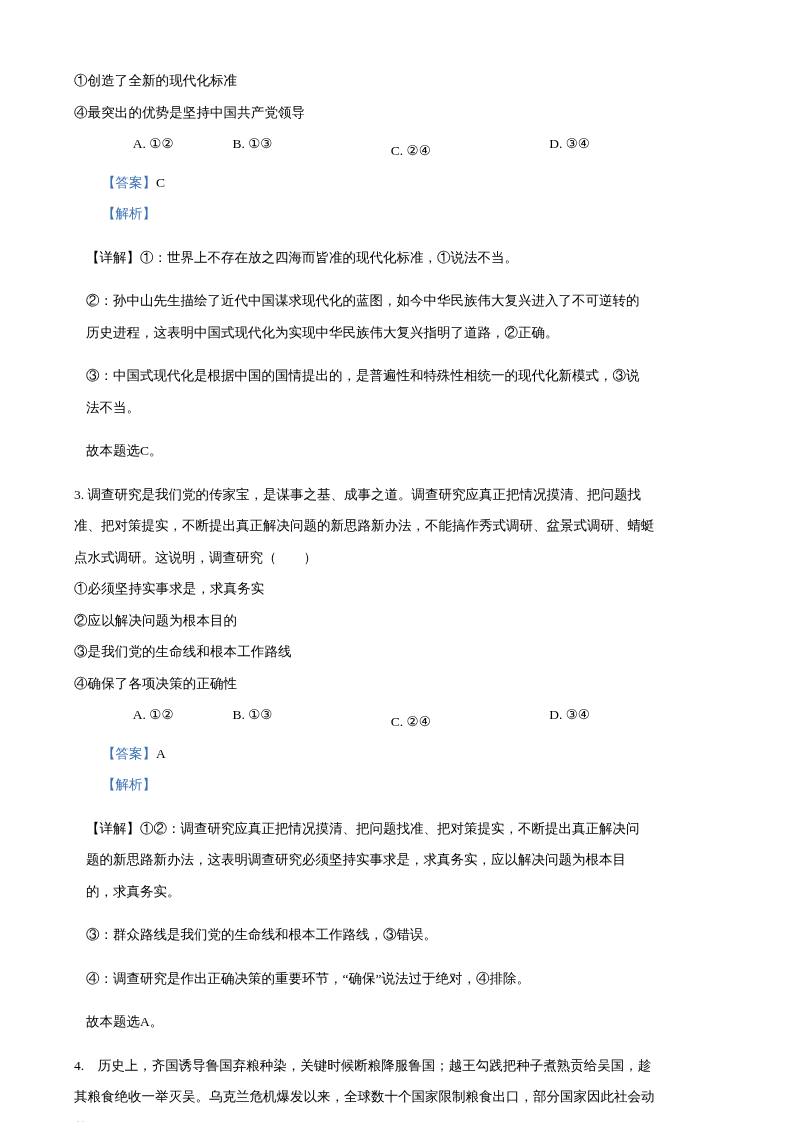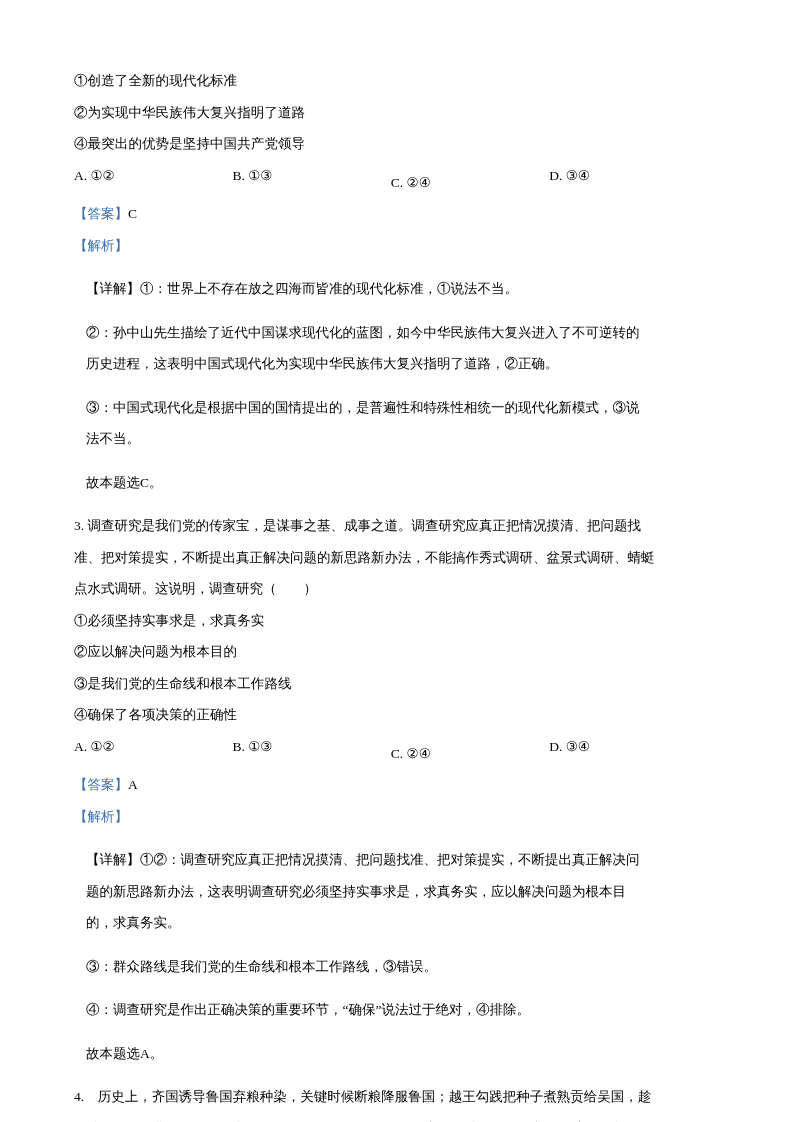--- a/index.html
+++ b/index.html
@@ -31,31 +31,32 @@
     letter-spacing: 0.1px;
   }
   .opts {
     display: flex;
     font-size: 13.5px;
     line-height: 31.5px;
   }
   .opts .opt {
     white-space: pre;
   }
-  .opt-a { width: 170px; }
+  .opt-a { width: 170px; text-align: center; }
   .opt-b { width: 170px; }
   .opt-c { width: 170px; margin-top: 7px; }
   .opt-d { width: 120px; }
   .tagline {
     font-size: 13.5px;
     line-height: 31.5px;
     white-space: pre;
   }
   .tag {
     color: #3a6fb0;
+    margin-left: 28px;
   }
   .ansval {
     color: #000000;
   }
   .blk {
     font-size: 13.5px;
     line-height: 31.5px;
   }
   .blk p {
     margin: 12px;
@@ -66,21 +67,20 @@
     line-height: 31.5px;
     white-space: pre-wrap;
   }
 </style>
 </head>
 <body>
 
 <div class="page">
 
   <div class="line">①创造了全新的现代化标准</div>
-  <div class="line">②为实现中华民族伟大复兴指明了道路</div>
   <div class="line">④最突出的优势是坚持中国共产党领导</div>
 
   <div class="opts">
     <span class="opt opt-a">A. ①②</span>
     <span class="opt opt-b">B. ①③</span>
     <span class="opt opt-c">C. ②④</span>
     <span class="opt opt-d">D. ③④</span>
   </div>
 
   <div class="tagline"><span class="tag">【答案】</span><span class="ansval">C</span></div>

